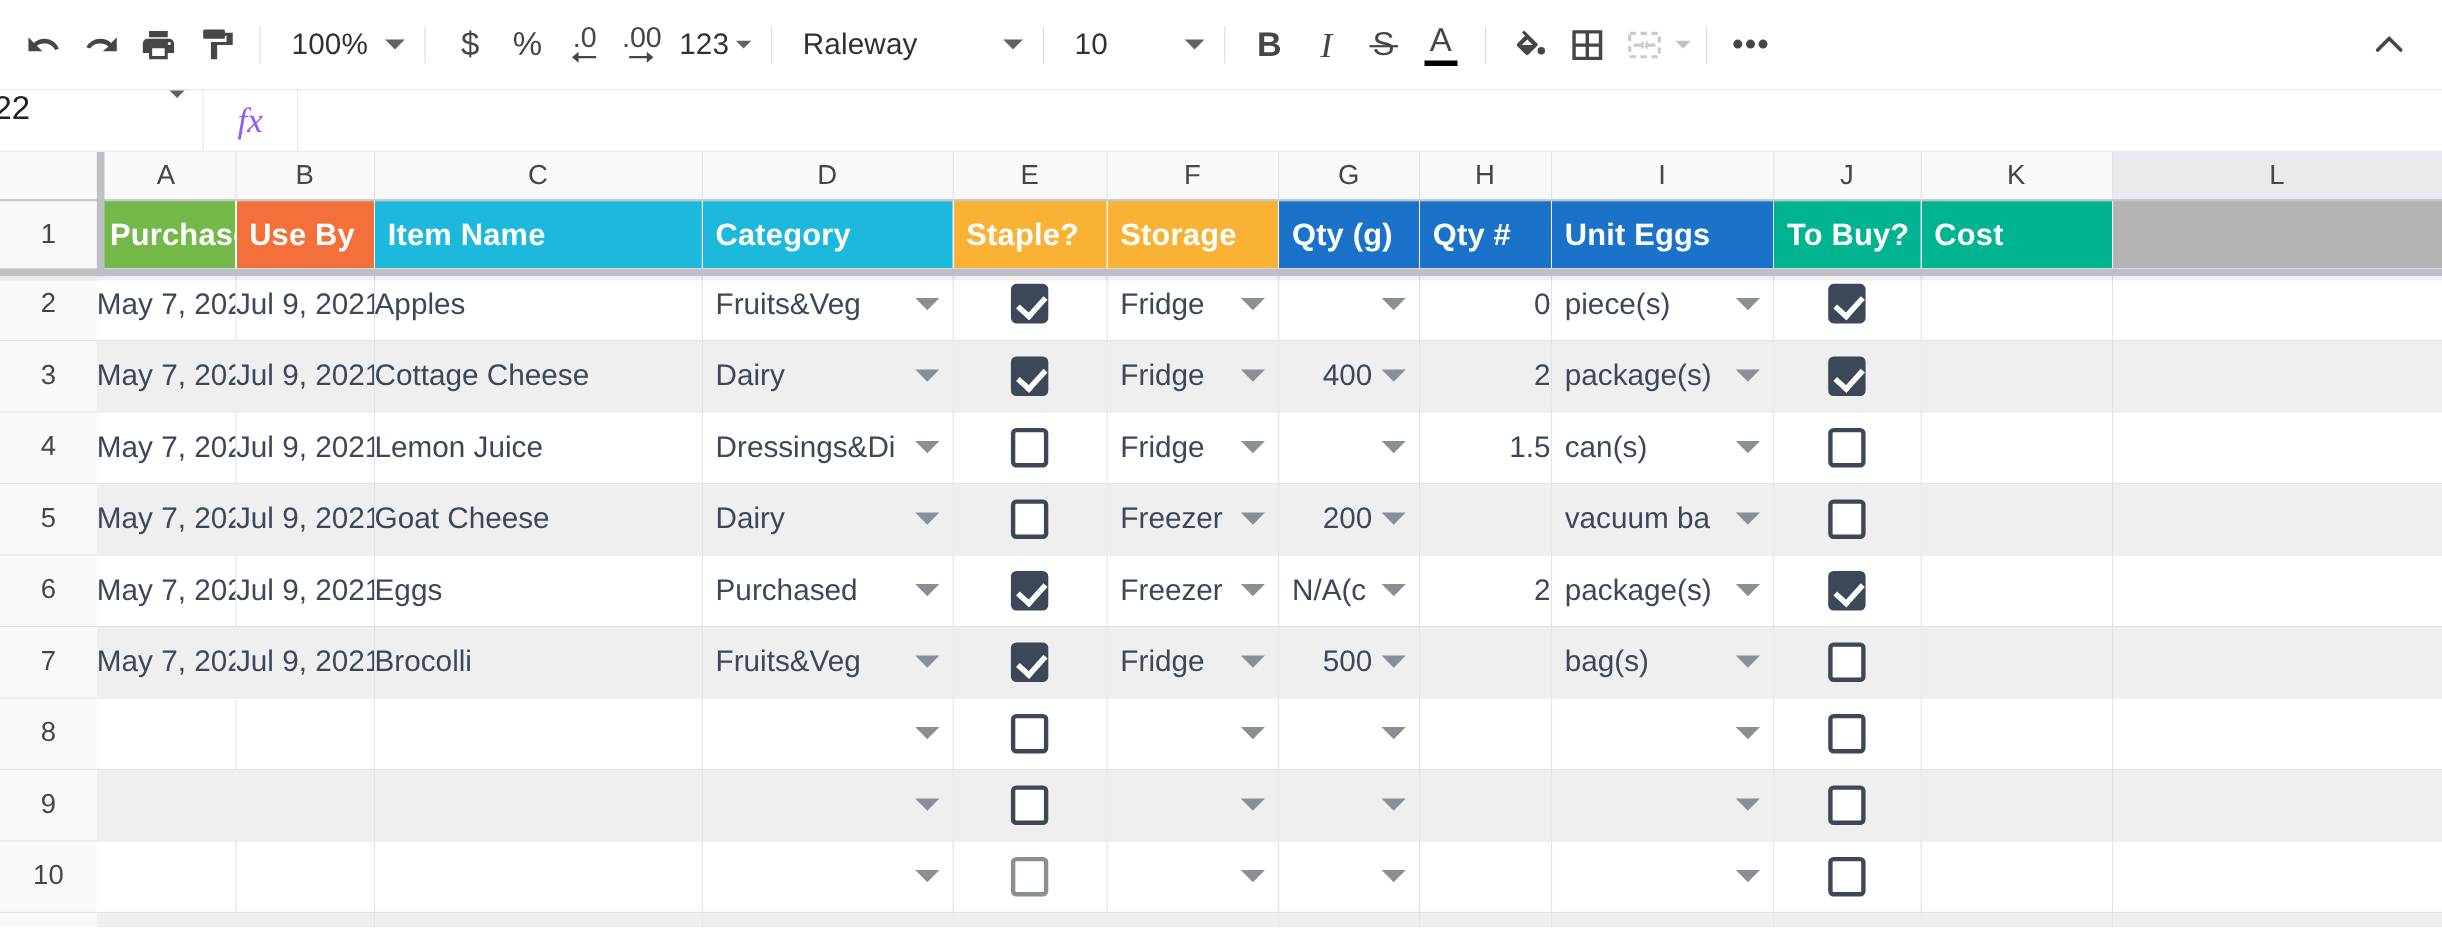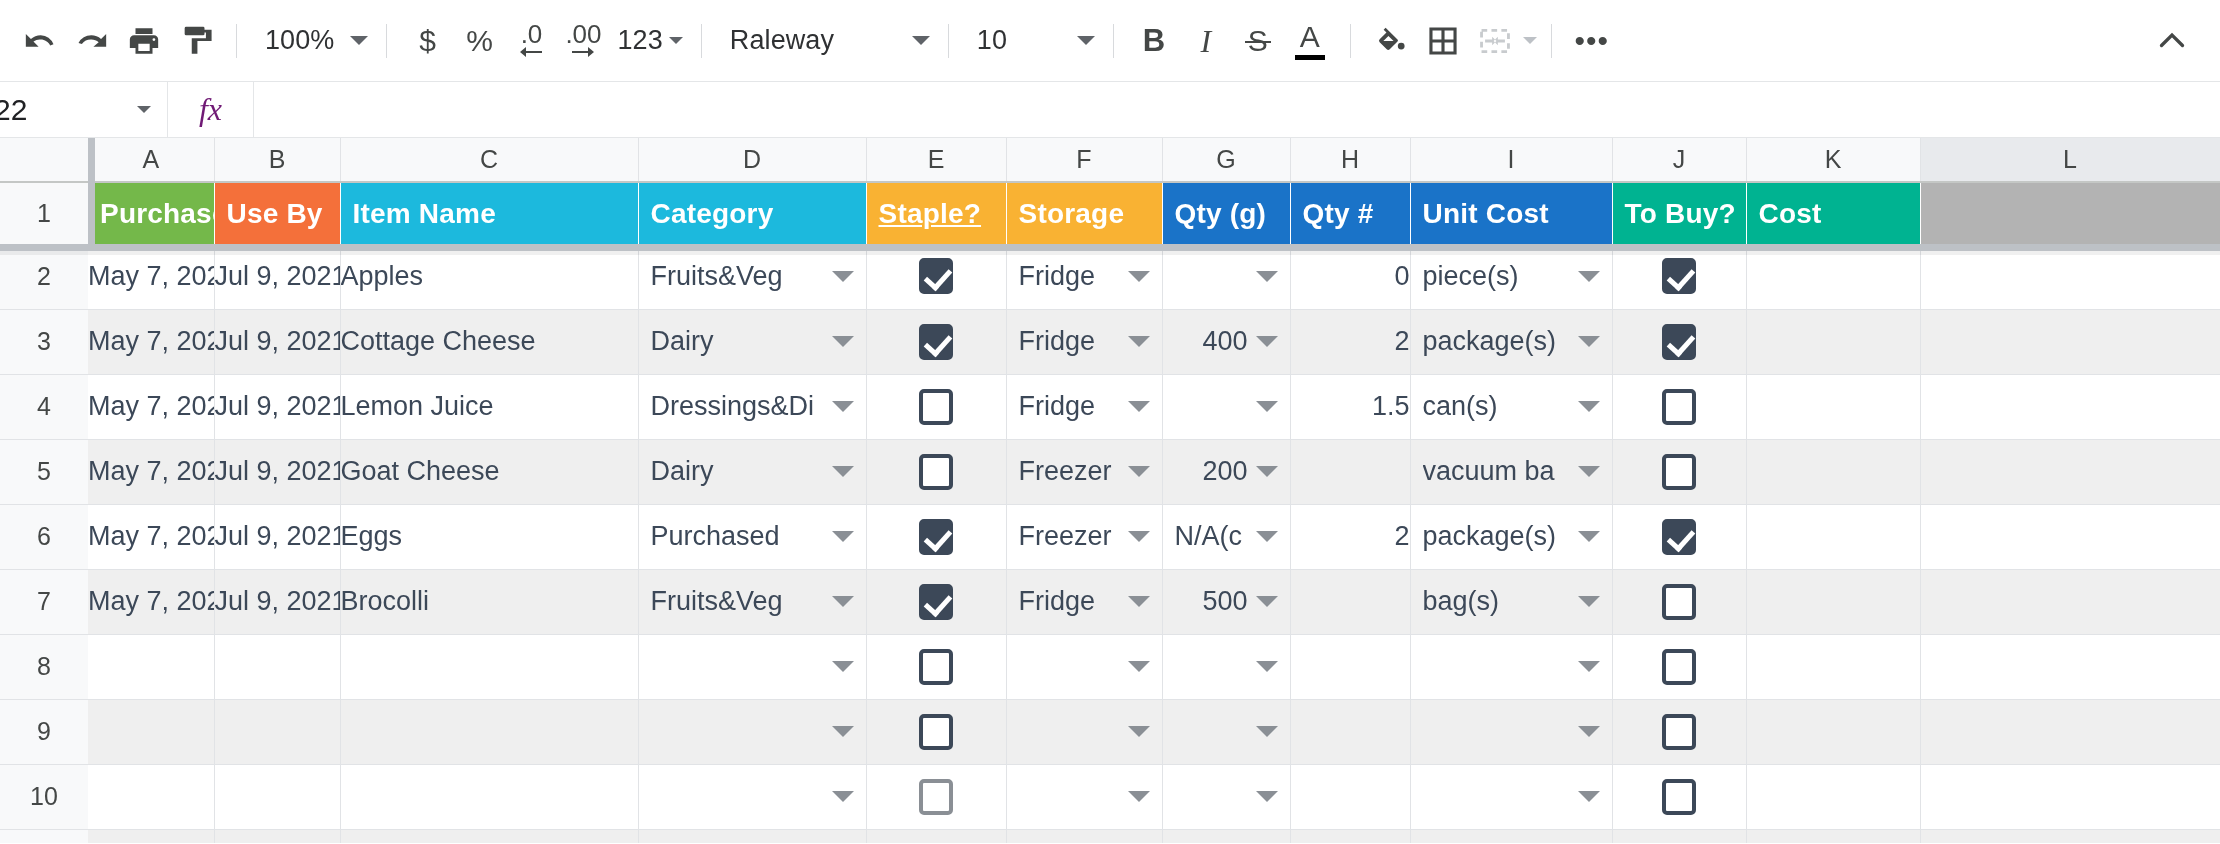--- a/index.html
+++ b/index.html
@@ -77,36 +77,36 @@
   }
 
   
   #formula-bar {
     height: 56px;
     display: flex; align-items: stretch;
     background: #ffffff;
     border-bottom: 1px solid #e4e6e8;
   }
   #name-box {
-    width: 168px;
-    display: flex; align-items: center; justify-content: space-between;
+    width: 185px;
+    display: flex; align-items: flex-start; justify-content: space-between;
     padding: 0 16px 0 0;
     border-right: 1px solid #e4e6e8;
   }
   #name-box .nb-val {
     font-size: 30px; color: #202124; padding-left: 0; margin-left: -6px;
   }
   #fx-wrap {
     width: 86px;
     display: flex; align-items: center; justify-content: center;
     border-right: 1px solid #e4e6e8;
   }
   #fx {
     font-family: "Liberation Serif", serif;
-    font-style: italic; font-size: 32px; color: #701a75;
+    font-style: italic; font-size: 32px; color: #8b5cf6;
   }
   #formula-input { flex: 1; }
 
   
   #grid {
     position: relative;
     height: calc(844px - 82px - 57px);
     overflow: hidden;
     background: #ffffff;
     font-size: 27px;
@@ -435,25 +435,25 @@
           <th class="sel">L</th>
         </tr>
     </thead>
     <tbody id="sheet-body">
         <tr class="hdrrow">
           <td class="rownum">1</td>
           <td class="cell" style="background: rgb(116, 184, 74);">Purchased</td>
           <td class="cell" style="background: rgb(244, 112, 58);">Use By</td>
           <td class="cell" style="background: rgb(28, 185, 221);">Item Name</td>
           <td class="cell" style="background: rgb(28, 185, 221);">Category</td>
-          <td class="cell" style="background: rgb(249, 178, 51); text-decoration: underline;">Staple?</td>
+          <td class="cell" style="background: rgb(249, 178, 51);">Staple?</td>
           <td class="cell" style="background: rgb(249, 178, 51);">Storage</td>
           <td class="cell" style="background: rgb(26, 115, 200);">Qty (g)</td>
           <td class="cell" style="background: rgb(26, 115, 200);">Qty #</td>
-          <td class="cell" style="background: rgb(26, 115, 200);">Unit Cost</td>
+          <td class="cell" style="background: rgb(26, 115, 200);">Unit Eggs</td>
           <td class="cell" style="background: rgb(0, 179, 145);">To Buy?</td>
           <td class="cell" style="background: rgb(0, 179, 145);">Cost</td>
           <td class="cell" style="background: rgb(179, 179, 179);"></td>
         </tr>
         <tr>
           <td class="rownum">2</td>
           <td class="cell ta-r pad-r">May 7, 2021</td>
           <td class="cell ta-r pad-r">Jul 9, 2021</td>
           <td class="cell ta-l pad-l">Apples</td>
           <td class="cell">

